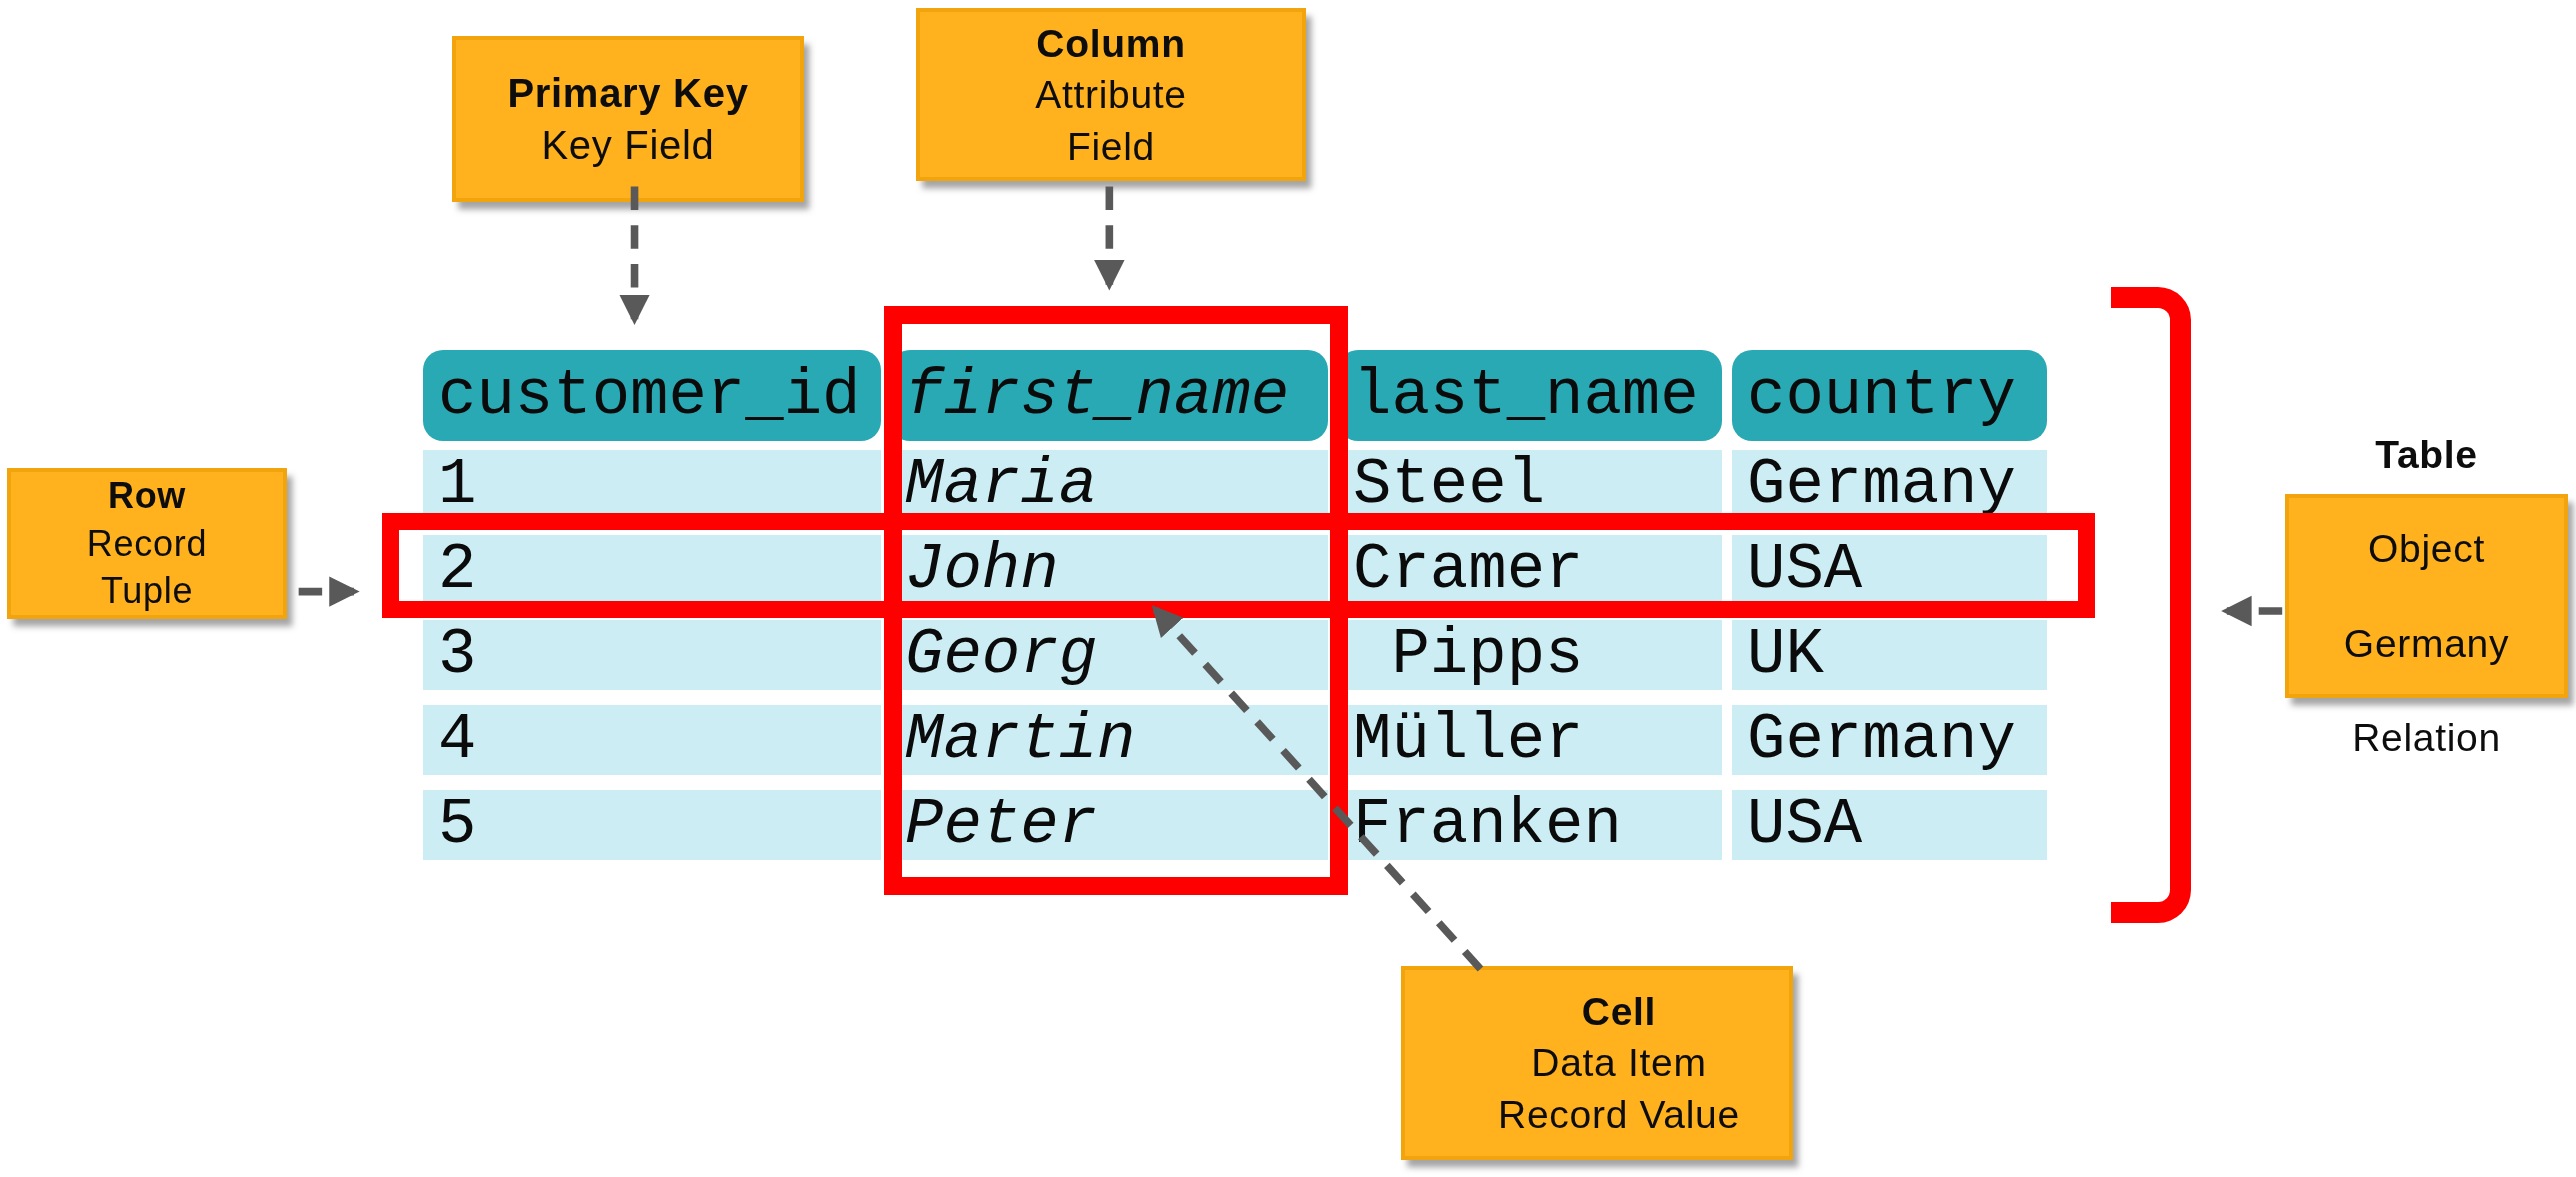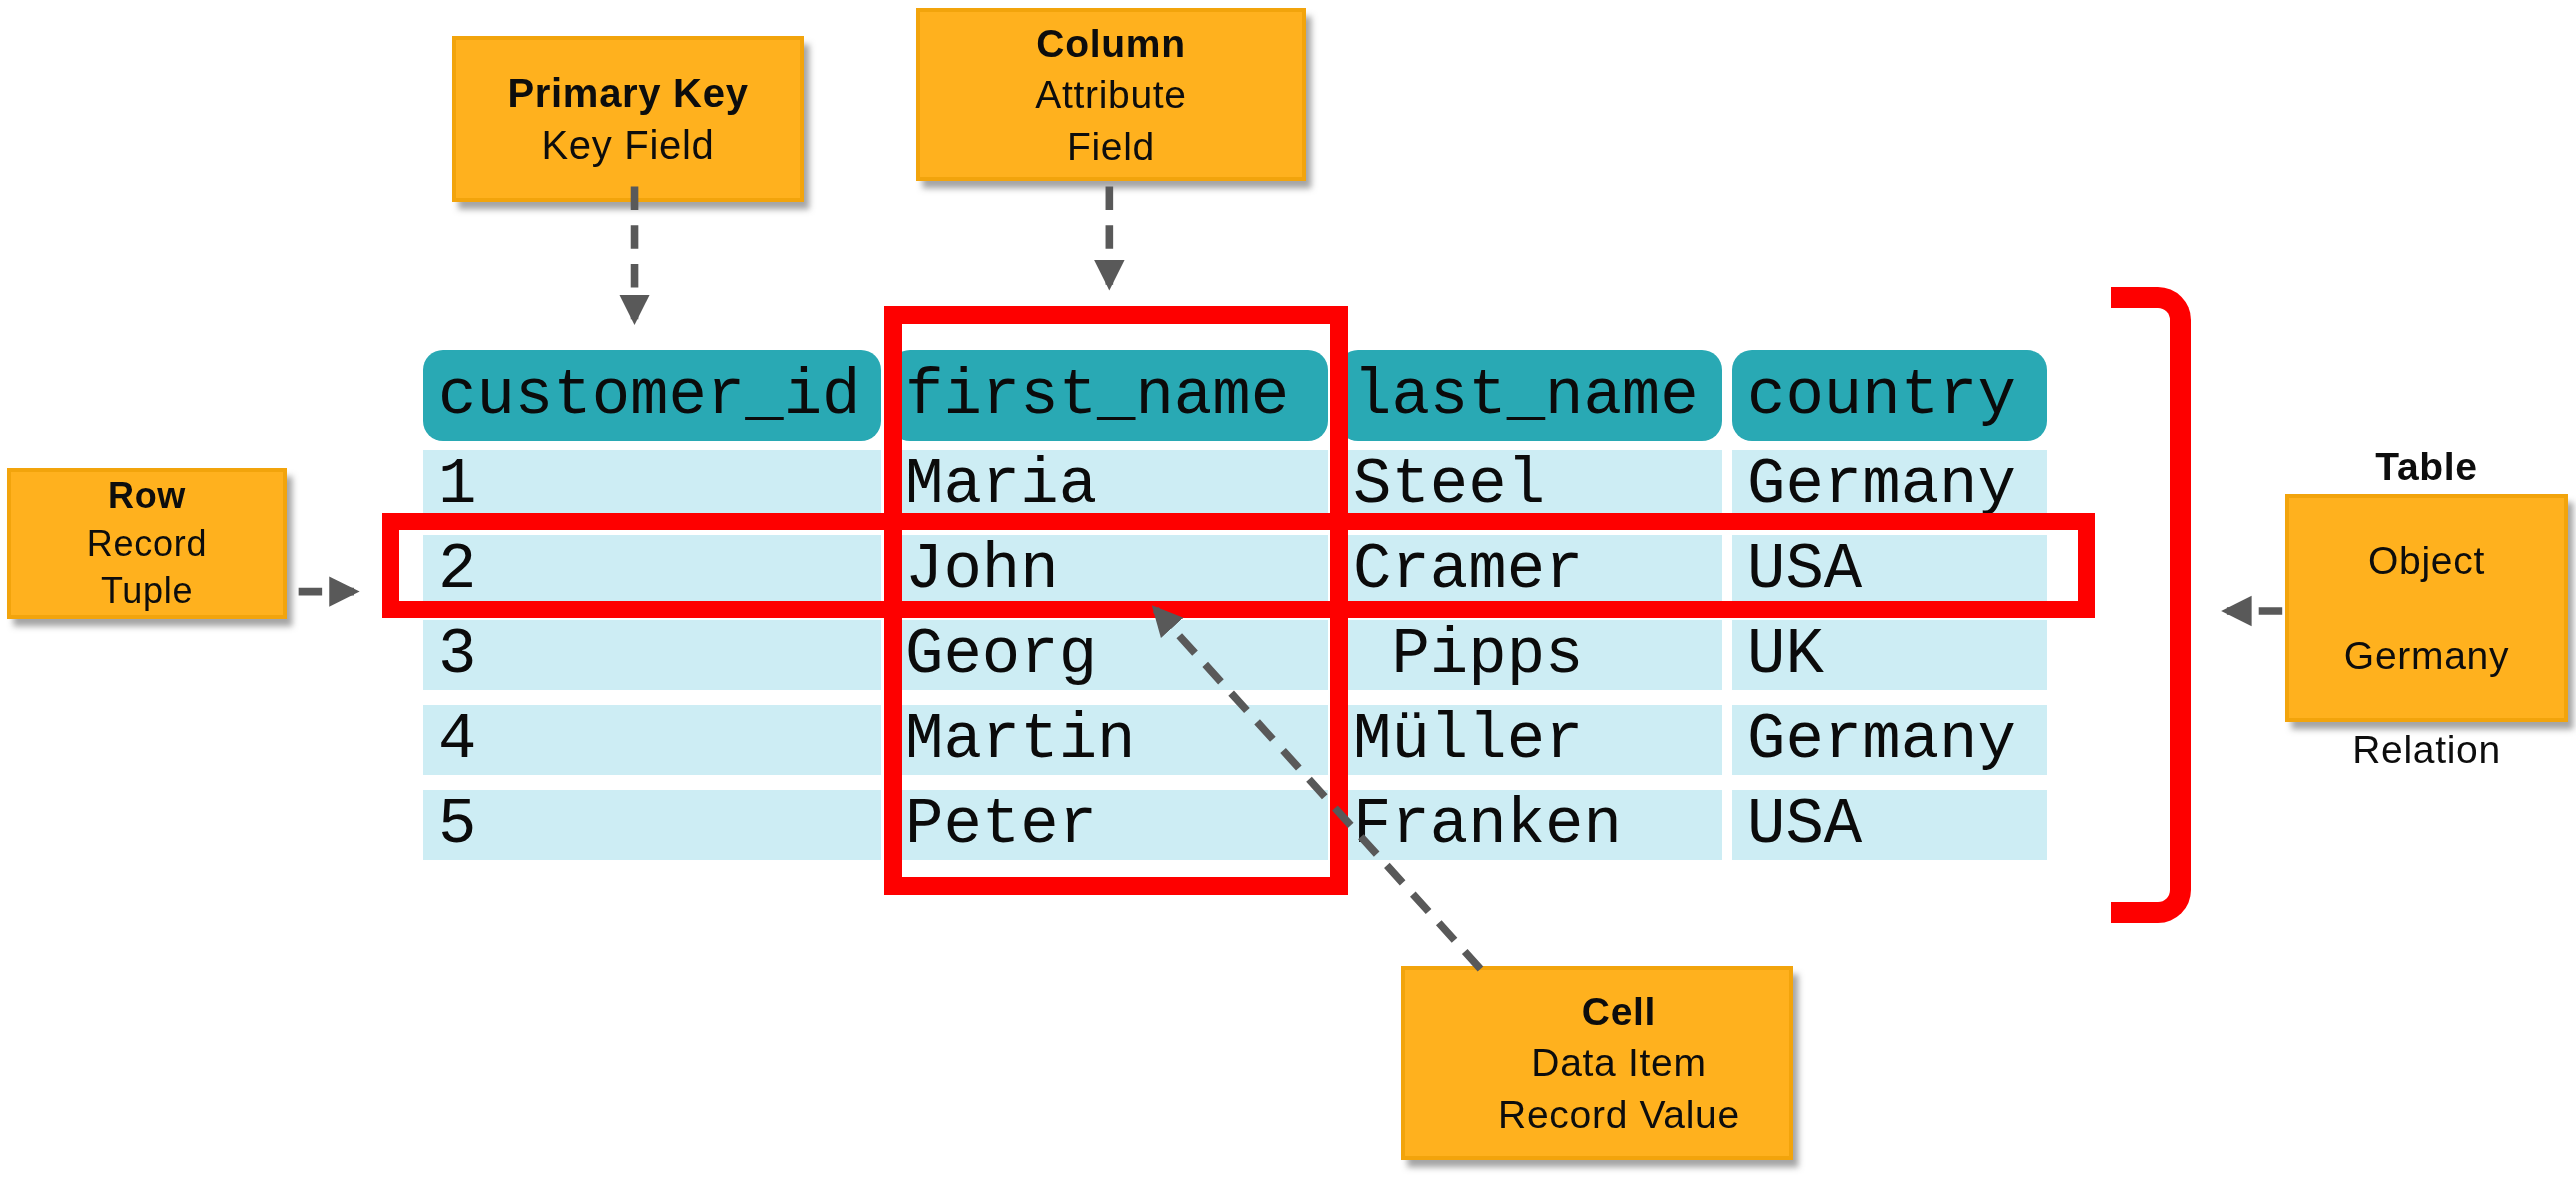--- a/index.html
+++ b/index.html
@@ -51,42 +51,42 @@
     box-shadow:6.2px 7.6px 6.2px rgba(90,90,90,0.55);
     display:flex;flex-direction:column;justify-content:center;align-items:center;
     text-align:center;color:#0d0d0d;
     font-size:39px;line-height:1.32;
     letter-spacing:0.7px;
   }
   .callout .t{font-weight:700;}
   .callout--pk{left:452px;top:12.4px;width:352px;height:166px;font-size:40px;margin-top:24px;}
   .callout--column{left:916px;top:8.3px;width:390px;height:173px;}
   .callout--row{left:7px;top:468px;width:280px;height:151px;font-size:36px;}
-  .callout--table{left:2285px;top:494px;width:283px;height:228px;gap:43px;}
+  .callout--table{left:2285px;top:494px;width:283px;height:204px;gap:43px;}
   .callout--cell{left:1401px;top:966px;width:392px;height:194px;padding-left:44px;}
 
   
   svg.overlay{position:absolute;left:0;top:0;width:2576px;height:1177px;pointer-events:none;}
   .arrow{stroke:var(--arrow-gray,#595959);stroke-width:11;fill:none;stroke-dasharray:34 22;}
 </style>
 </head>
 <body>
 
 <div class="canvas">
 
   <div class="tcol" style="left:423px;width:458px;">
     <div class="cell cell--header">customer_id</div>
     <div class="cell">1</div>
     <div class="cell">2</div>
     <div class="cell">3</div>
     <div class="cell">4</div>
     <div class="cell">5</div>
   </div>
 
-  <div class="tcol" style="left:890px;width:438px;">
+  <div class="tcol" style="left:890px;width:438px;font-style:italic;">
     <div class="cell cell--header">first_name</div>
     <div class="cell">Maria</div>
     <div class="cell">John</div>
     <div class="cell">Georg</div>
     <div class="cell">Martin</div>
     <div class="cell">Peter</div>
   </div>
 
   <div class="tcol" style="left:1338px;width:384px;">
     <div class="cell cell--header">last_name</div>

